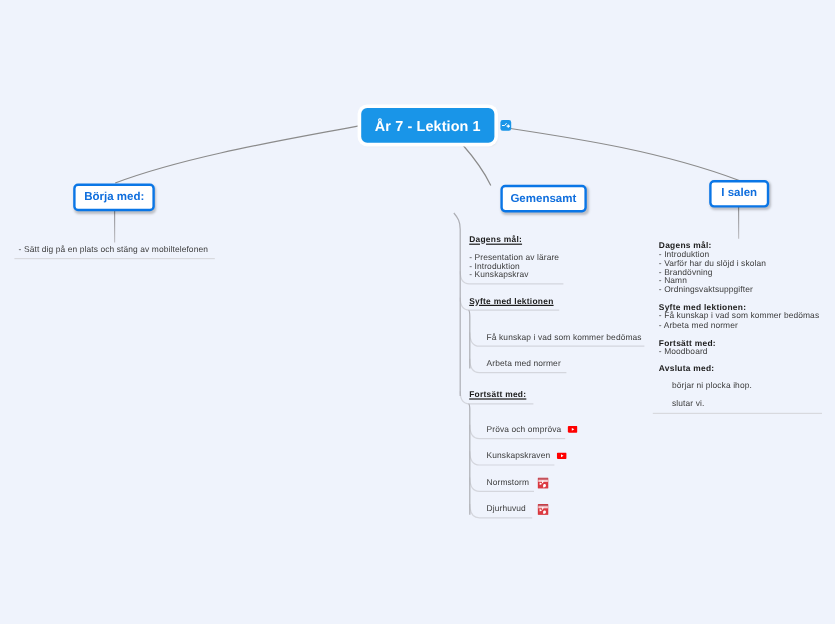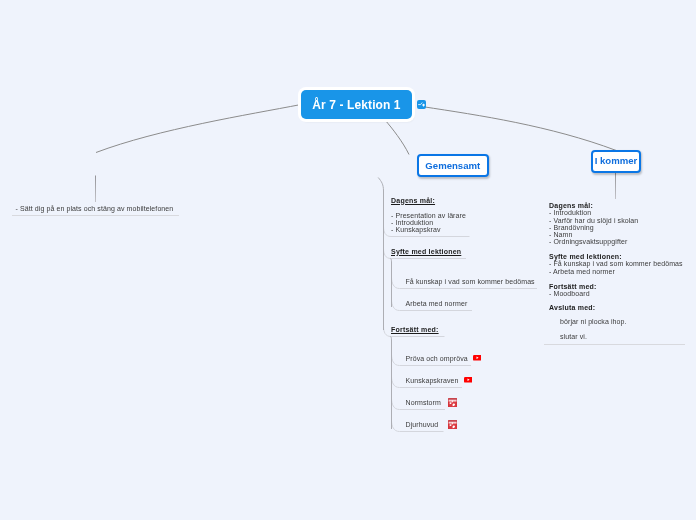--- a/index.html
+++ b/index.html
@@ -82,20 +82,23 @@
   <div class="node node-root" style="left:301px;top:90px;width:111px;height:29px;justify-content:center;">
     <span>År 7 - Lektion 1</span>
   </div>
   <div class="badge" style="left:417px;top:100px;width:9px;height:9px;">
     <svg width="7" height="7" viewBox="0 0 14 14">
       <path d="M1.4 7.2 L5 7.2 L7.8 3.8" fill="none" stroke="#ffffff" stroke-width="1.6" stroke-linecap="square"></path>
       <path d="M8.3 7.2 h1.9 v-1.9 h1.9 v1.9 h1.9 v1.9 h-1.9 v1.9 h-1.9 v-1.9 h-1.9 z" fill="#ffffff"></path>
     </svg>
   </div>
 
+  <div class="node node-branch" style="left:61.2px;top:153.2px;width:68px;height:22.7px;">
+    <span>Börja med:</span>
+  </div>
   <div class="txt" style="left:15.5px;top:204.5px;">- Sätt dig på en plats och stäng av mobiltelefonen</div>
   <div class="ul" style="left:11.5px;top:215px;width:167px;"></div>
 
   <div class="node node-branch" style="left:372.8px;top:154.4px;width:72px;height:22.7px;margin-left:44px;">
     <span>Gemensamt</span>
   </div>
 
   <div class="txt bold" style="left:391px;top:196.5px;text-decoration:underline;">Dagens mål:</div>
   <div class="txt" style="left:391px;top:211.5px;">- Presentation av lärare</div>
   <div class="txt" style="left:391px;top:218.8px;">- Introduktion</div>
@@ -144,21 +147,21 @@
       <rect x="3" y="9" width="40" height="9" fill="#f6cdd0"></rect>
       <path d="M20 12 L25 12 Q25 23 18 25 Z" fill="#ffffff"></path>
       <path d="M8 22 Q14 20 18 27 L9 31 Z" fill="#ffffff"></path>
       <path d="M23 27 L23 41 Q35 41 35 33 Q35 27 29 27 Z" fill="#ffffff"></path>
       <circle cx="23" cy="27" r="3.2" fill="#dc3b43"></circle>
       <circle cx="16" cy="34" r="3.2" fill="#dc3b43"></circle>
     </svg>
   </span>
 
   <div class="node node-branch" style="left:591px;top:149.9px;width:50px;height:22.7px;">
-    <span>I kommer</span>
+    <span>I salen</span>
   </div>
   <div class="note" style="left:549px;top:202px;">
     <div class="nl bold">Dagens mål:</div>
     <div class="nl">- Introduktion</div>
     <div class="nl">- Varför har du slöjd i skolan</div>
     <div class="nl">- Brandövning</div>
     <div class="nl">- Namn</div>
     <div class="nl">- Ordningsvaktsuppgifter</div>
     <div class="nl gap"></div>
     <div class="nl bold">Syfte med lektionen:</div>

